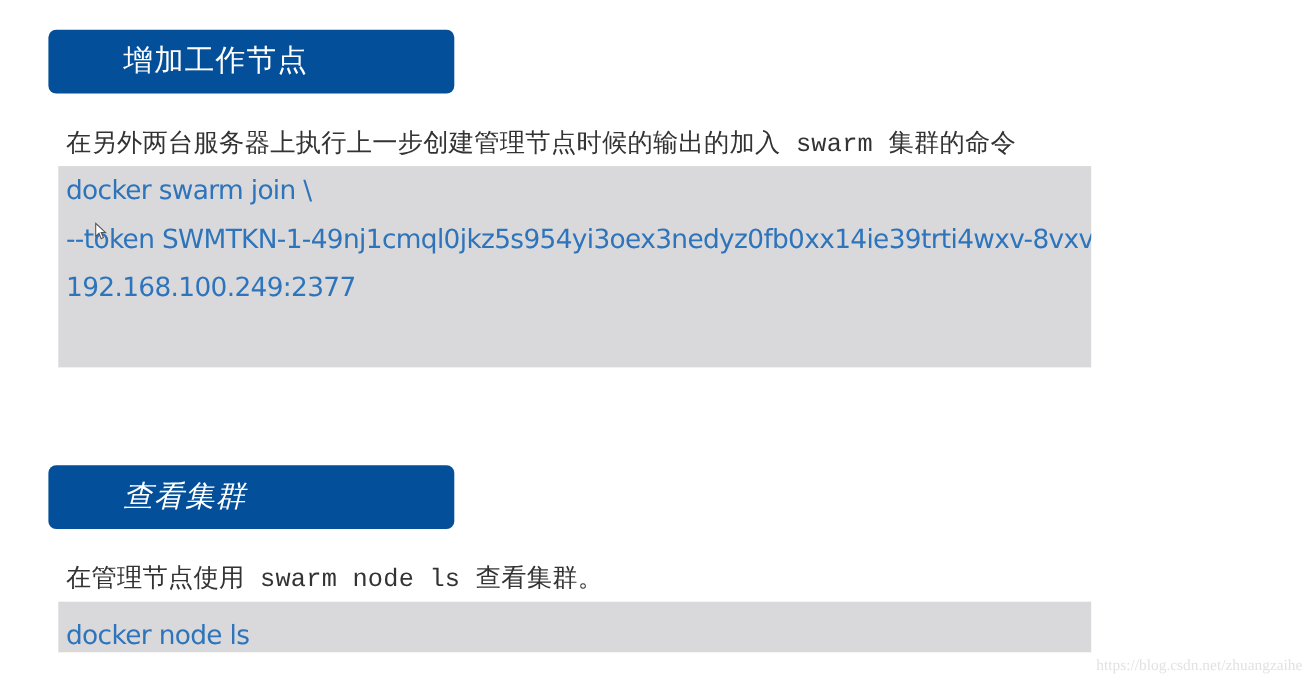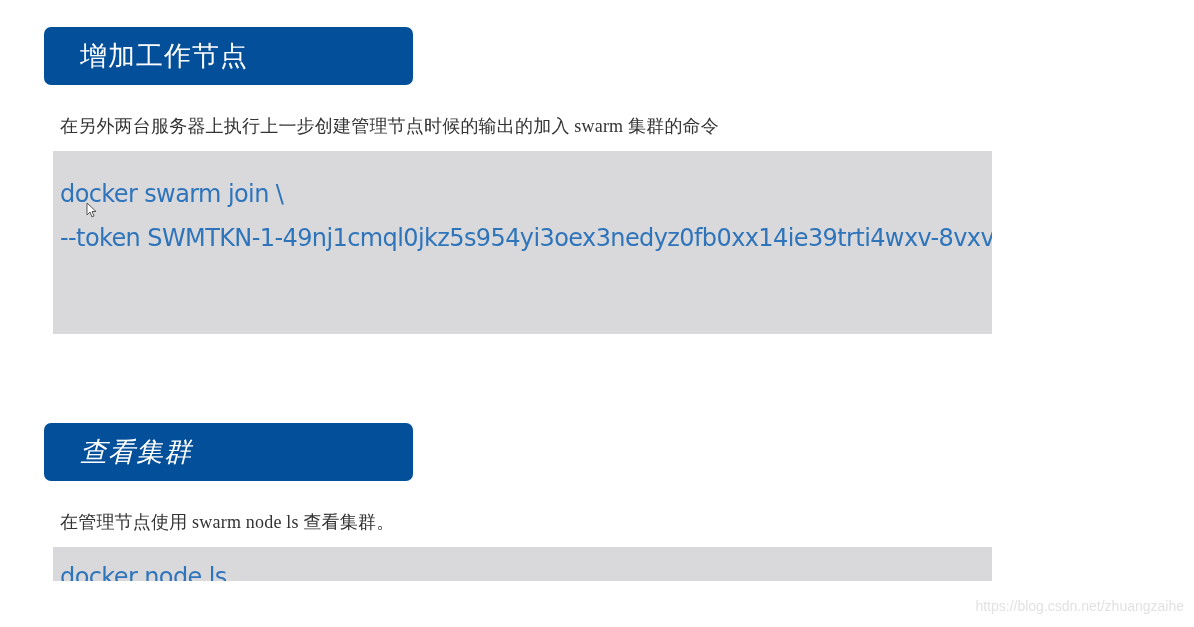--- a/index.html
+++ b/index.html
@@ -18,31 +18,31 @@
       position: absolute;
       left: 44px;
       width: 369px;
       height: 58px;
       background: #034f9a;
       border-radius: 7px;
       color: #ffffff;
       font-size: 27px;
       line-height: 58px;
       box-sizing: border-box;
-      padding-left: 36px;
+      padding-left: 68px;
       letter-spacing: 1px;
       font-family: "DejaVu Sans", sans-serif;
     }
     .desc {
       position: absolute;
       left: 60px;
-      font-size: 18px;
+      font-size: 23px;
       color: #333333;
       white-space: nowrap;
-      font-family: Liberation Serif, serif;
+      font-family: Liberation Mono, monospace;
       letter-spacing: 0.2px;
     }
     .code-box {
       position: absolute;
       left: 53px;
       width: 939px;
       background: #d9d9dc;
       box-sizing: border-box;
       padding-left: 7px;
       overflow: hidden;
@@ -62,40 +62,41 @@
       top: 202px;
       width: 12px;
       height: 16px;
     }
     .watermark {
       position: absolute;
       right: 10px;
       top: 598px;
       font-size: 14px;
       color: #e2e2e2;
-      font-family: Liberation Sans, sans-serif;
+      font-family: Liberation Serif, serif;
     }
   </style>
 </head>
 <body>
 
 <div class="section-header" style="top:27px;">增加工作节点</div>
 
 <div class="desc" style="top:114px;">在另外两台服务器上执行上一步创建管理节点时候的输出的加入 swarm 集群的命令</div>
 
-<div class="code-box" style="top:151px; height:183px; padding-top:21px;">
+<div class="code-box" style="top:151px; height:183px; padding-top:0;">
   <div class="code-line">docker swarm join \</div>
   <div class="code-line">--token SWMTKN-1-49nj1cmql0jkz5s954yi3oex3nedyz0fb0xx14ie39trti4wxv-8vxv8r</div>
+  <div class="code-line">192.168.100.249:2377</div>
 </div>
 
 <svg class="cursor" viewBox="0 0 12 16">
   <path d="M1 1 L1 13 L4 10 L6 15 L8 14 L6 9.5 L10 9.5 Z" fill="#ffffff" stroke="#555555" stroke-width="1"></path>
 </svg>
 
 <div class="section-header" style="top:423px;font-style:italic;">查看集群</div>
 
 <div class="desc" style="top:510px;">在管理节点使用 swarm node ls 查看集群。</div>
 
-<div class="code-box" style="top:547px; height:34px; padding-top:8px;">
+<div class="code-box" style="top:547px; height:46px; padding-top:8px;">
   <div class="code-line">docker node ls</div>
 </div>
 
 <div class="watermark">https://blog.csdn.net/zhuangzaihe</div>
 
 </body></html>

